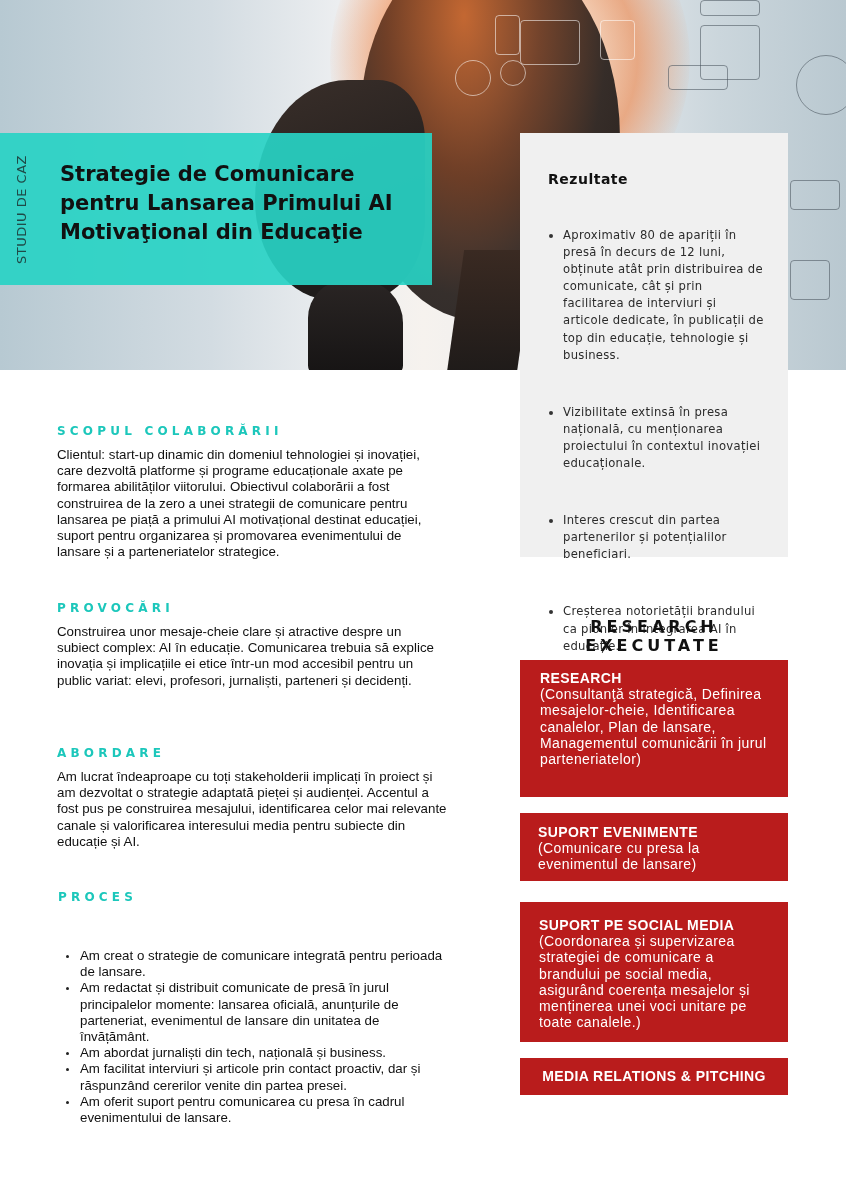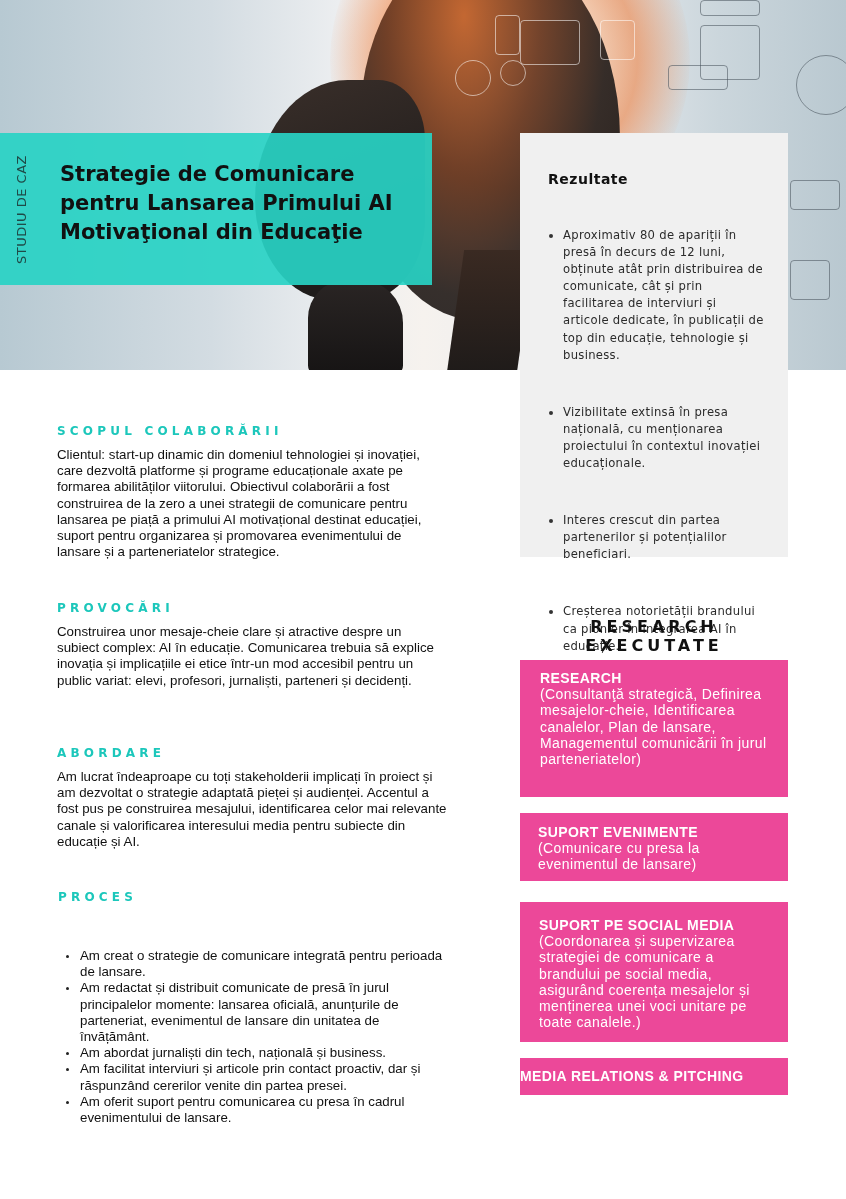--- a/index.html
+++ b/index.html
@@ -93,21 +93,21 @@
   .section li::before {
     content: ""; position: absolute; left: 8px; top: 7px; width: 3px; height: 3px; border-radius: 50%; background: #222;
   }
 
   
   .tactics-title {
     position: absolute; left: 520px; top: 617px; width: 268px; text-align: center;
     font-family: "DejaVu Sans", sans-serif; font-weight: bold; font-size: 16px; letter-spacing: 4px; color: #111;
   }
   .tactic {
-    position: absolute; left: 520px; width: 268px; background: #ec4899; color: #ffffff;
+    position: absolute; left: 520px; width: 268px; background: #b91c1c; color: #ffffff;
     font-family: "Liberation Sans", sans-serif; font-size: 14px; line-height: 16.2px; letter-spacing: 0.4px;
   }
   .tactic .t-head { font-weight: bold; display: block; }
   .tactic .t-body { display: block; }
 </style>
 </head>
 <body>
 
 <div class="hero">
   <div class="glow"></div>
@@ -179,15 +179,15 @@
 <div class="tactic" style="top:813px;height:68px;padding:11px 14px 0 18px;">
   <span class="t-head">SUPORT EVENIMENTE</span>
   <span class="t-body">(Comunicare cu presa la evenimentul de lansare)</span>
 </div>
 
 <div class="tactic" style="top:902px;height:140px;padding:15px 14px 0 19px;">
   <span class="t-head">SUPORT PE SOCIAL MEDIA</span>
   <span class="t-body">(Coordonarea și supervizarea strategiei de comunicare a brandului pe social media, asigurând coerența mesajelor și menținerea unei voci unitare pe toate canalele.)</span>
 </div>
 
-<div class="tactic" style="top:1058px;height:37px;padding:10px 0 0 0;text-align:left;">
+<div class="tactic" style="top:1058px;height:37px;padding:10px 0 0 0;text-align:center;">
   <span class="t-head">MEDIA RELATIONS &amp; PITCHING</span>
 </div>
 
 </body></html>

